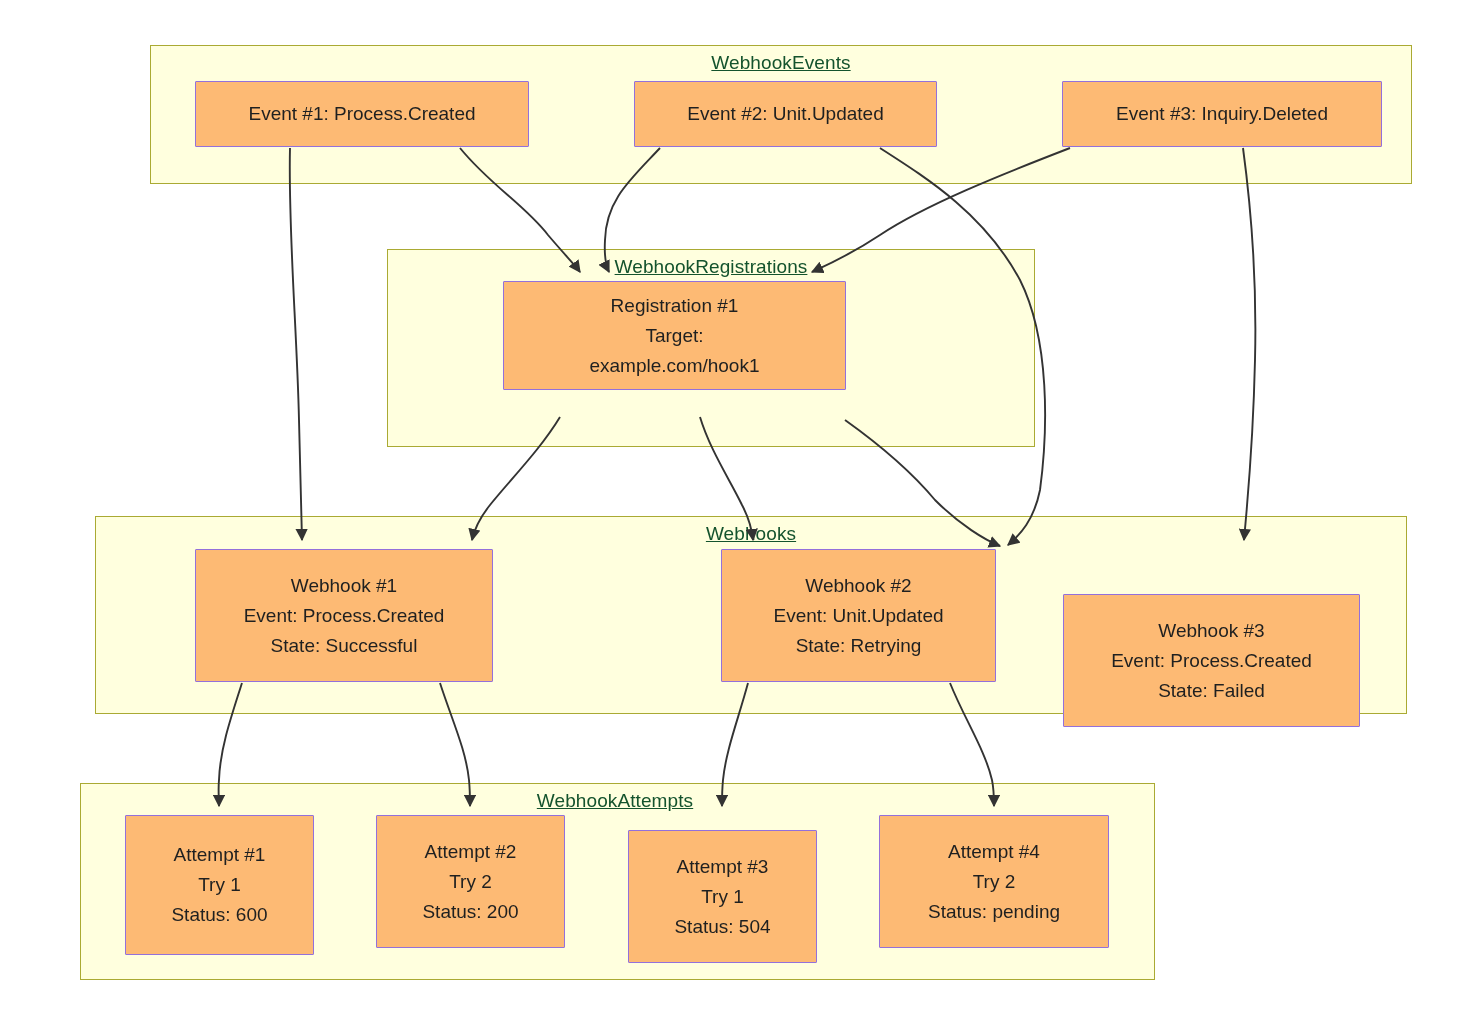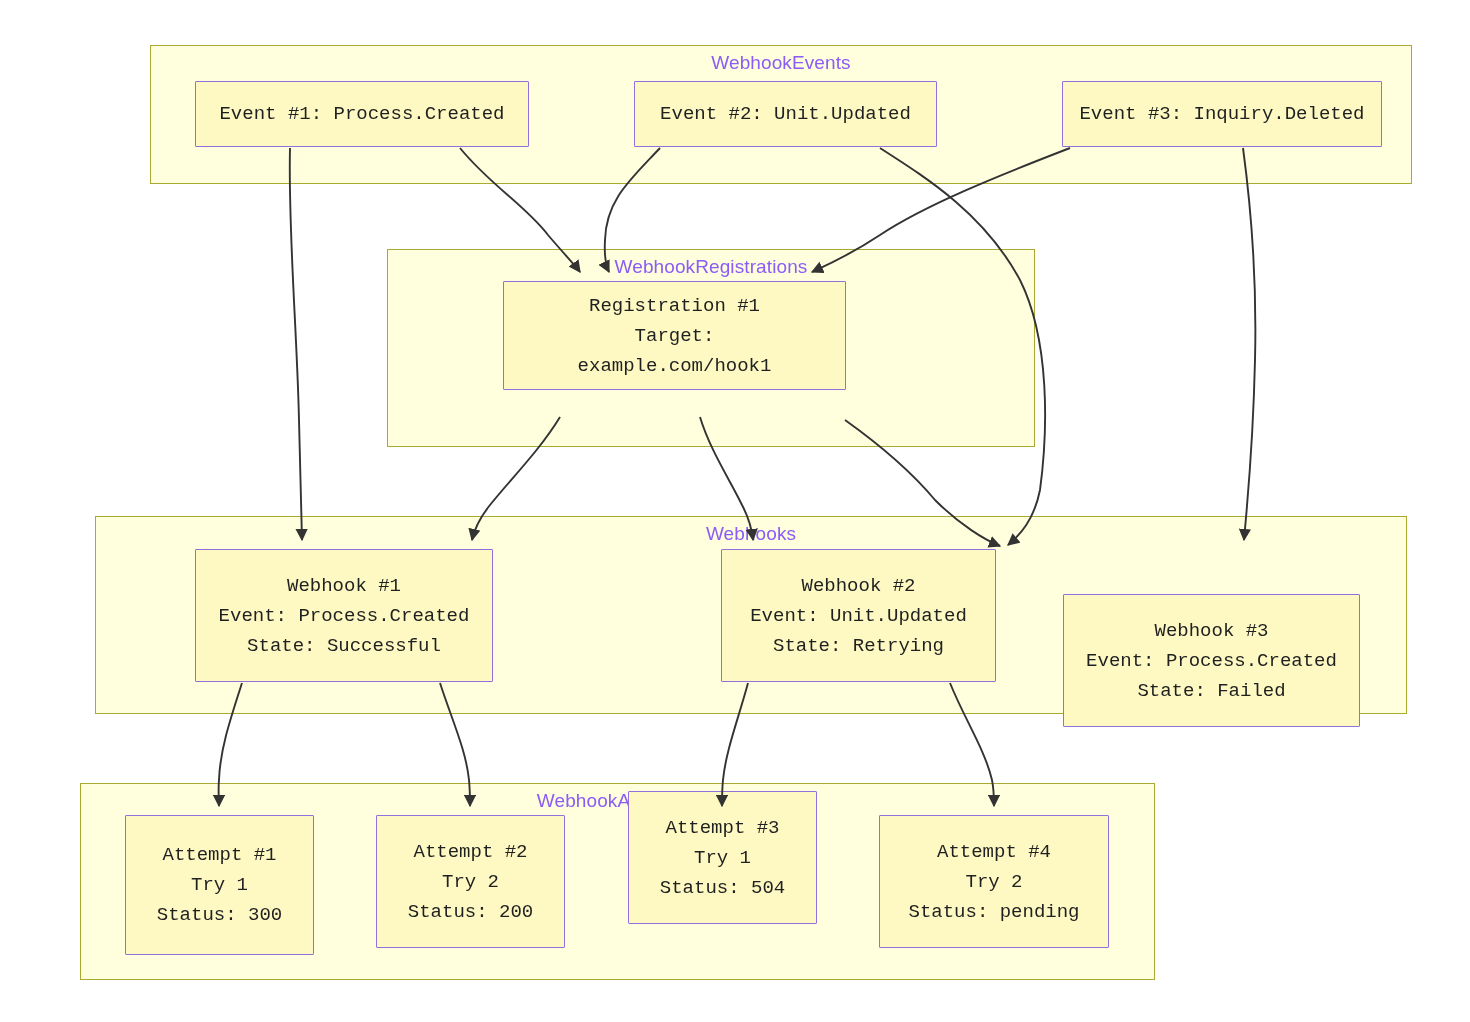--- a/index.html
+++ b/index.html
@@ -28,42 +28,42 @@
     background: #ffffde;
     border: 1px solid #aaaa33;
     box-sizing: border-box;
     border-radius: 0px;
   }
   .cluster-label {
     position: absolute;
     transform: translateX(-50%);
     font-size: 19px;
     line-height: 19px;
-    color: #8b5cf6;
+    color: #14532d;
     white-space: nowrap;
     background: transparent;
     letter-spacing: 0.1px;
+    text-decoration: underline;
   }
   
   .node {
     position: absolute;
-    background: #fef9c3;
+    background: #fdba74;
     border: 1.4px solid #9370db;
     box-sizing: border-box;
     border-radius: 1px;
     display: flex;
     flex-direction: column;
     align-items: center;
     justify-content: center;
     text-align: center;
     font-size: 19px;
     line-height: 30px;
     color: #1f2020;
     padding: 18px 6px;
-    font-family: Liberation Mono, monospace;
   }
   .node .line { white-space: nowrap; display: block; }
 
   
   #edges {
     position: absolute;
     left: 0; top: 0;
     width: 1470px;
     height: 1022px;
     pointer-events: none;
@@ -125,30 +125,30 @@
     <span class="line">Event: Process.Created</span>
     <span class="line">State: Failed</span>
   </div>
 
   <div class="cluster" style="left:80px; top:783px; width:1075px; height:197px;"></div>
   <div class="cluster-label" style="left:615px; top:791px;">WebhookAttempts</div>
 
   <div class="node" style="left:125px; top:815px; width:189px; height:140px;">
     <span class="line">Attempt #1</span>
     <span class="line">Try 1</span>
-    <span class="line">Status: 300</span>
+    <span class="line">Status: 600</span>
   </div>
 
   <div class="node" style="left:376px; top:815px; width:189px; height:133px;">
     <span class="line">Attempt #2</span>
     <span class="line">Try 2</span>
     <span class="line">Status: 200</span>
   </div>
 
-  <div class="node" style="left:628px; top:791px; width:189px; height:133px;">
+  <div class="node" style="left:628px; top:830px; width:189px; height:133px;">
     <span class="line">Attempt #3</span>
     <span class="line">Try 1</span>
     <span class="line">Status: 504</span>
   </div>
 
   <div class="node" style="left:879px; top:815px; width:230px; height:133px;">
     <span class="line">Attempt #4</span>
     <span class="line">Try 2</span>
     <span class="line">Status: pending</span>
   </div>

